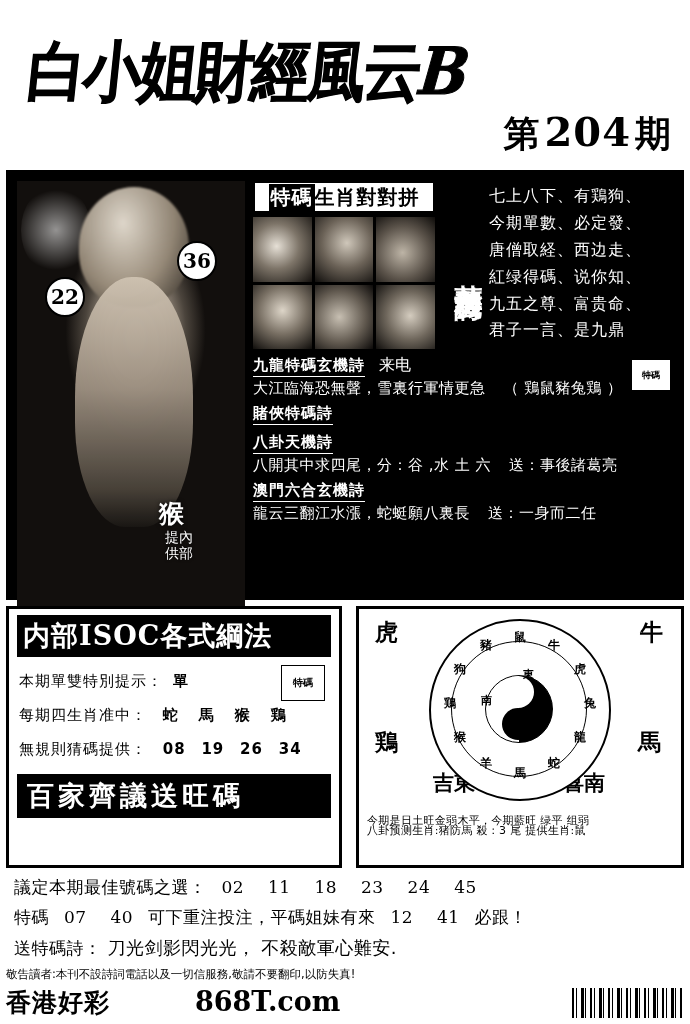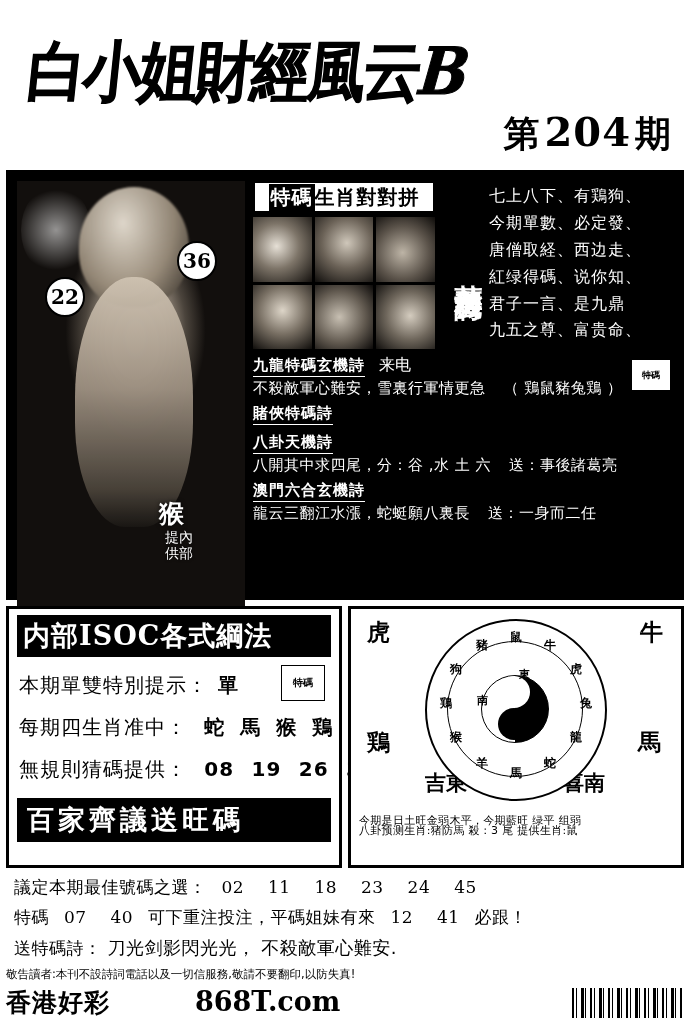--- a/index.html
+++ b/index.html
@@ -263,21 +263,21 @@
     color: #000;
     text-align: center;
   }
 
   
   .lower {
     position: relative;
     margin: 6px 6px 0 6px;
     height: 262px;
     display: flex;
-    gap: 6px;
+    gap: 14px;
   }
   .box-left, .box-right {
     border: 3px solid #000;
     box-sizing: border-box;
     position: relative;
     background: #fff;
   }
   .box-left { width: 336px; }
   .box-right { flex: 1; }
 
@@ -286,21 +286,21 @@
     color: #fff;
     font-size: 27px;
     font-weight: bold;
     letter-spacing: 1px;
     padding: 3px 6px;
     margin: 6px 8px 6px 8px;
     white-space: nowrap;
   }
   .hdr-black .lat { font-family: "DejaVu Serif", serif; }
   .lline {
-    font-size: 20px;
+    font-size: 15px;
     margin: 15px 10px;
     letter-spacing: 1px;
     white-space: nowrap;
   }
   .lline .val { margin-left: 10px; font-weight: bold; }
   .lline .sp { display: inline-block; min-width: 26px; }
   .seal2 {
     position: absolute;
     right: 14px;
     top: 56px;
@@ -492,30 +492,30 @@
       <div class="gcell g6"></div>
     </div>
 
     <div class="vert-head">荊楚玄機詩</div>
 
     <div class="poem-box">
       <div>七上八下、有鶏狗、</div>
       <div>今期單數、必定發、</div>
       <div>唐僧取経、西边走、</div>
       <div>紅绿得碼、说你知、</div>
+      <div>九五之尊、富贵命、</div>
       <div>君子一言、是九鼎</div>
-      <div>九五之尊、富贵命、</div>
     </div>
 
     <div class="rows">
       <div class="row">
         <div class="seal">特碼</div>
         <span class="rtitle">九龍特碼玄機詩</span><span class="tail">来电</span>
         <div class="rline">
-          <span>不殺敵軍心難安，雪裏行軍情更急</span><span class="send">（ 鶏鼠豬兔鶏 ）</span>
+          <span>大江臨海恐無聲，雪裏行軍情更急</span><span class="send">（ 鶏鼠豬兔鶏 ）</span>
         </div>
       </div>
       <div class="row">
         <div class="rtitle">賭俠特碼詩</div>
       </div>
       <div class="row">
         <div class="rtitle">八卦天機詩</div>
         <div class="rline">
           <span>八開其中求四尾，分：谷 ,水 土 六</span><span class="send">送：</span><span>事後諸葛亮</span>
         </div>

